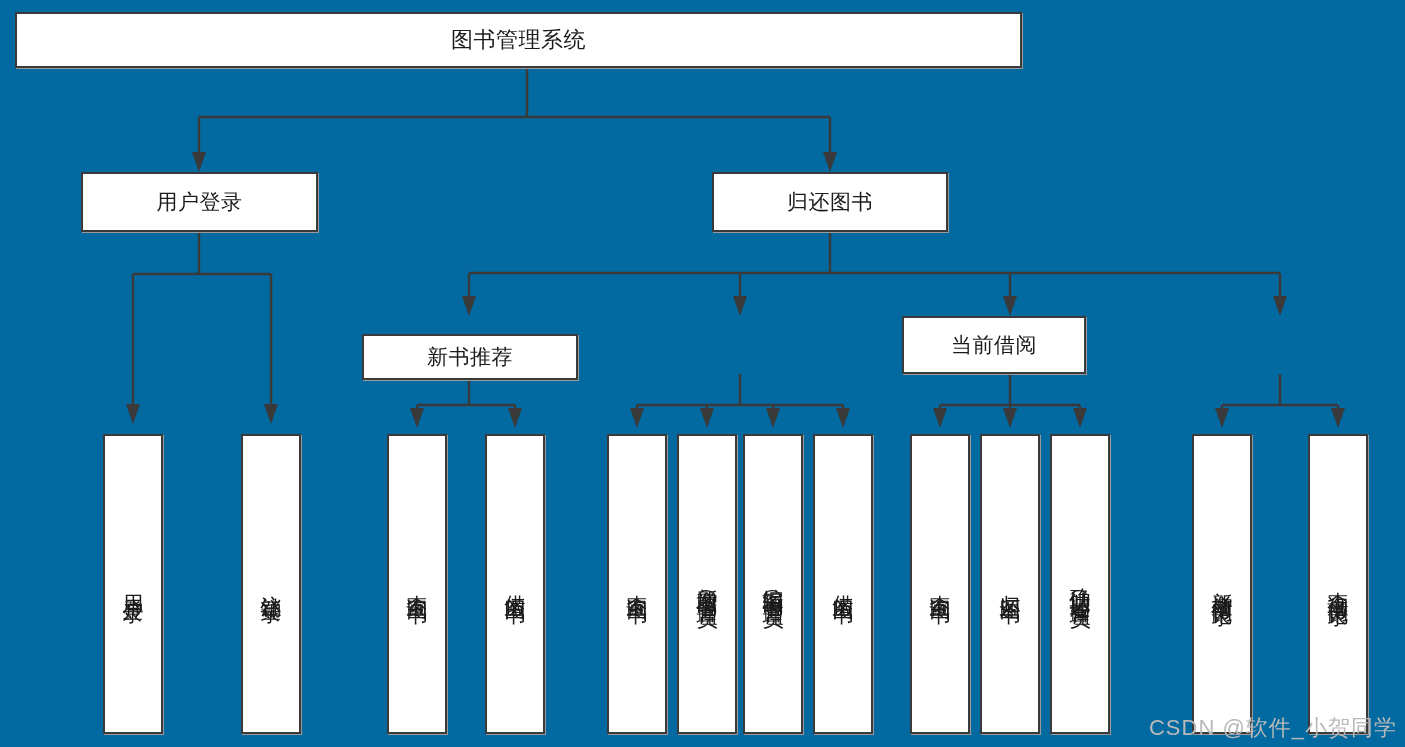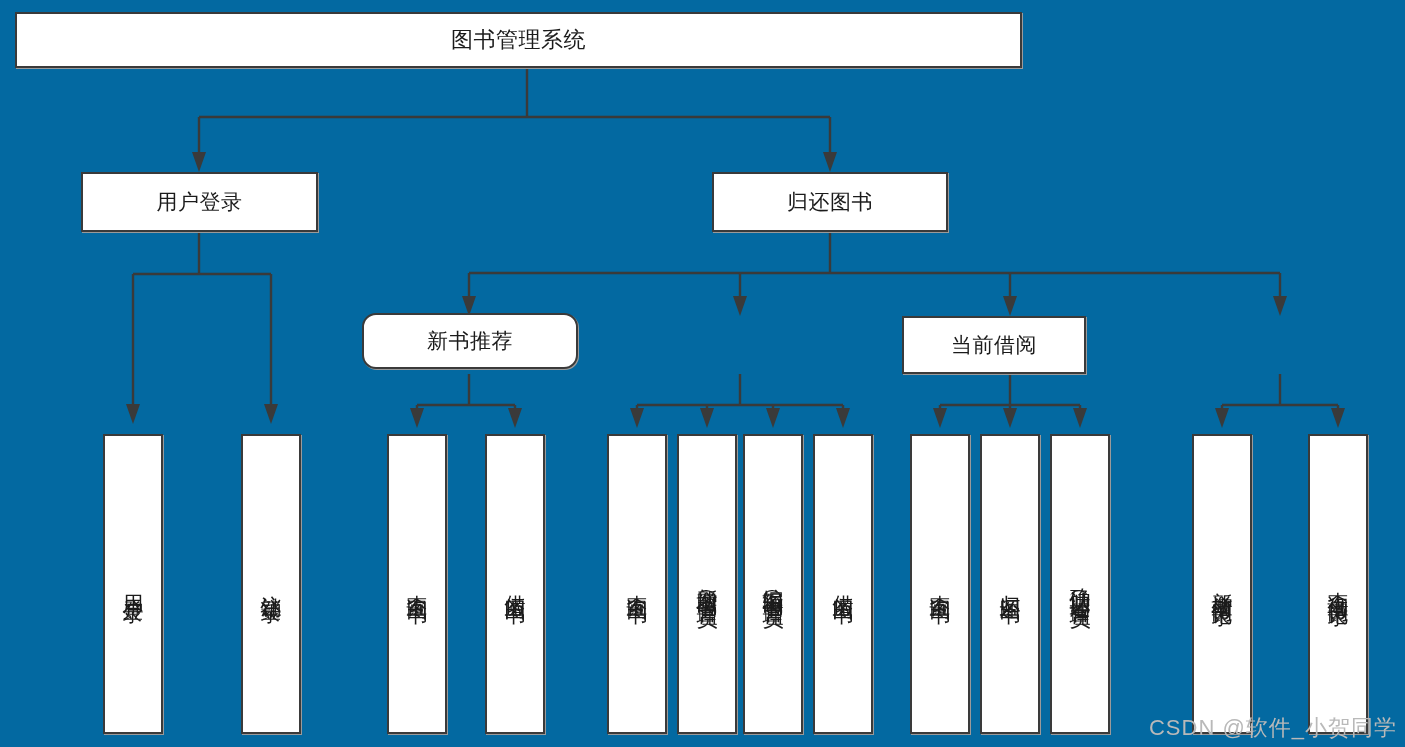--- a/index.html
+++ b/index.html
@@ -142,21 +142,21 @@
   </div>
 
   <div class="box" style="left:81px; top:172px; width:237px; height:60px;">
     <span class="lbl">用户登录</span>
   </div>
 
   <div class="box" style="left:712px; top:172px; width:236px; height:60px;">
     <span class="lbl">归还图书</span>
   </div>
 
-  <div class="box" style="left:362px; top:313px; width:216px; height:56px;border-radius:14px;">
+  <div class="box" style="left:362px; top:334px; width:216px; height:46px;">
     <span class="lbl">新书推荐</span>
   </div>
 
 
   <div class="box" style="left:902px; top:316px; width:184px; height:58px;">
     <span class="lbl">当前借阅</span>
   </div>
 
 
   <div class="box vert" style="left:103px; top:434px; width:60px; height:300px;">

